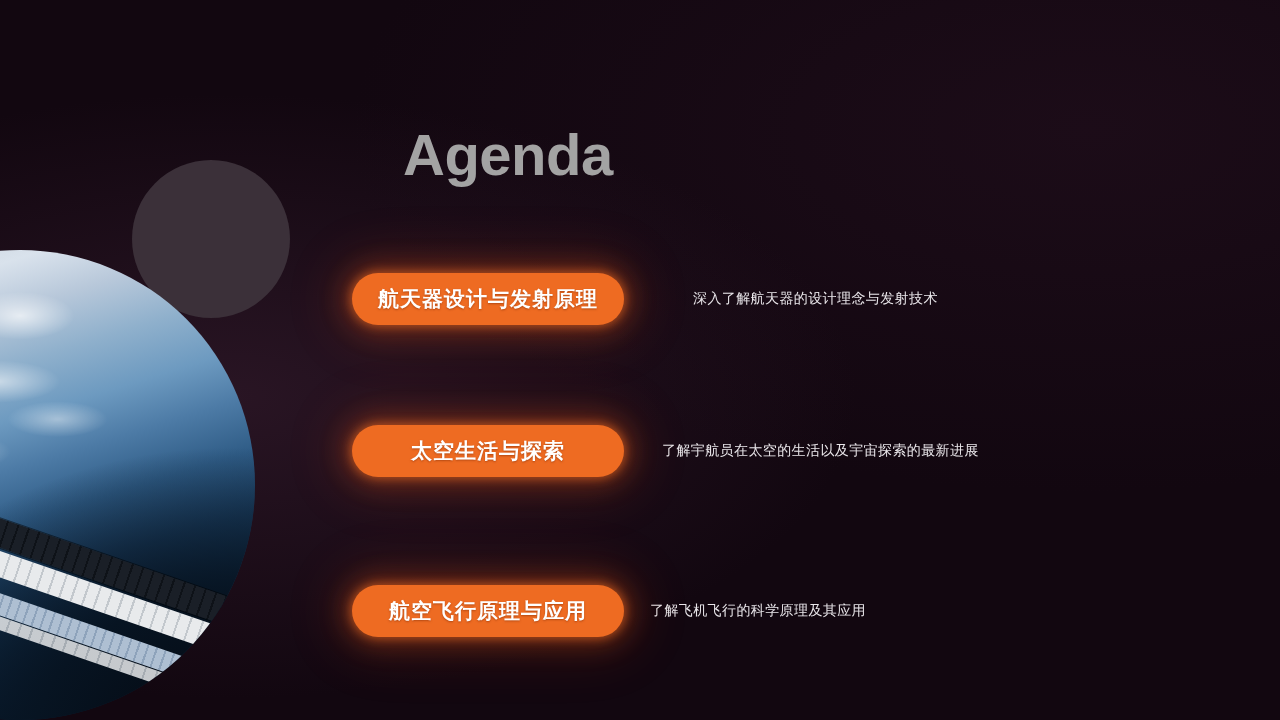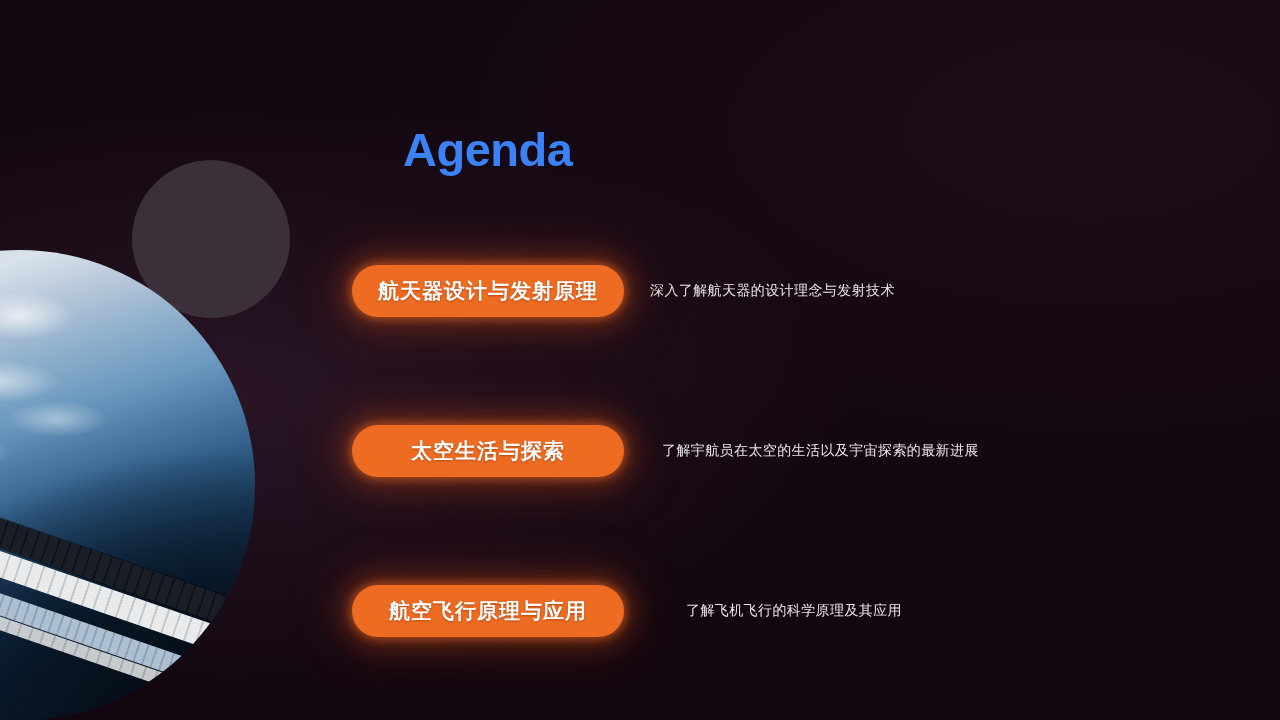--- a/index.html
+++ b/index.html
@@ -114,40 +114,40 @@
   .panel.blue {
     background: repeating-linear-gradient(90deg,
       #aebfd2 0px, #aebfd2 7px, #8ea3bb 7px, #8ea3bb 9px);
   }
 
   
   .title {
     position: absolute;
     left: 403px;
     top: 126px;
-    font-size: 47px;
+    font-size: 58px;
     font-weight: bold;
-    color: #3b82f6;
+    color: #a3a3a3;
     letter-spacing: -0.5px;
     line-height: 1;
     white-space: nowrap;
   }
 
   
   .agenda-row {
     position: absolute;
     left: 352px;
     width: 760px;
     height: 52px;
     display: flex;
     align-items: center;
   }
-  .agenda-row.r1 { top: 265px; }
+  .agenda-row.r1 { top: 273px; gap: 43px; }
   .agenda-row.r2 { top: 425px; gap: 12px; }
-  .agenda-row.r3 { top: 585px; gap: 36px; }
+  .agenda-row.r3 { top: 585px; }
 
   .pill {
     position: relative;
     flex: 0 0 272px;
     width: 272px;
     height: 52px;
     border-radius: 26px;
     background: #ee6b22;
     display: flex;
     align-items: center;

